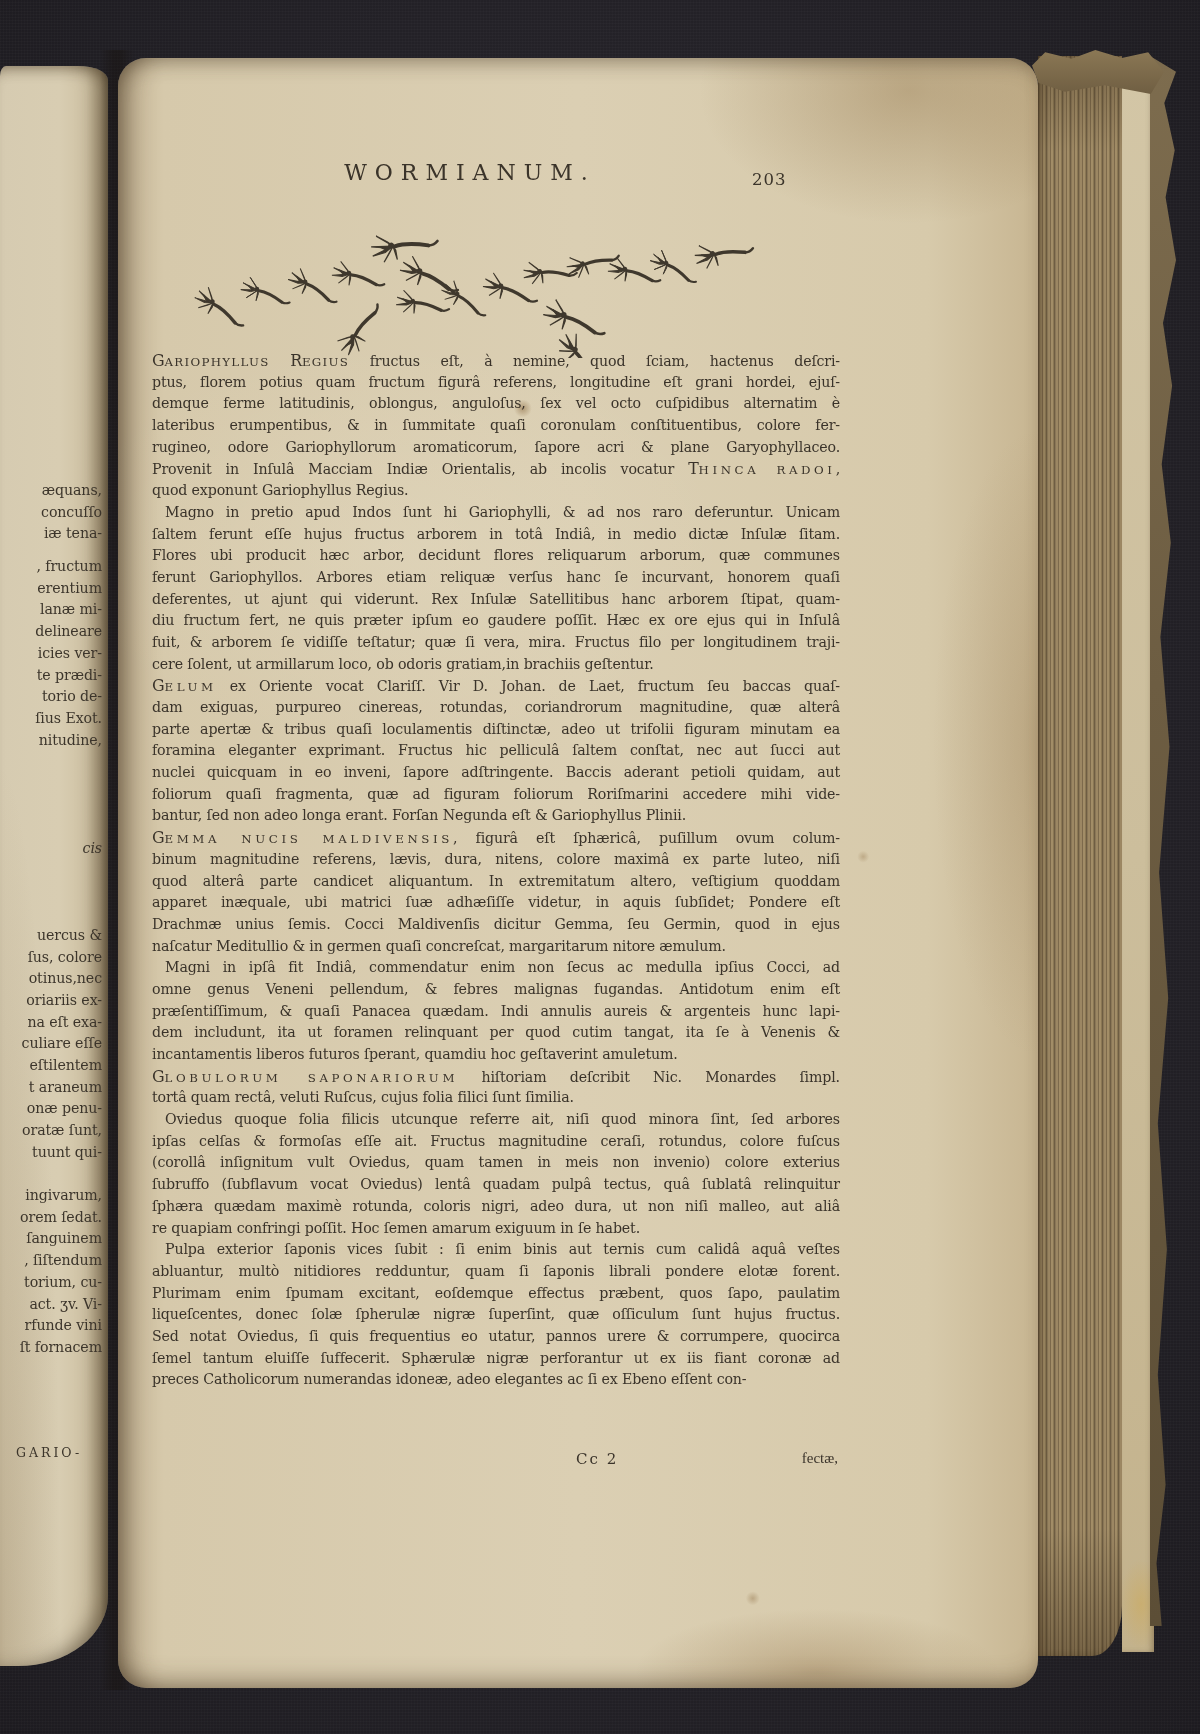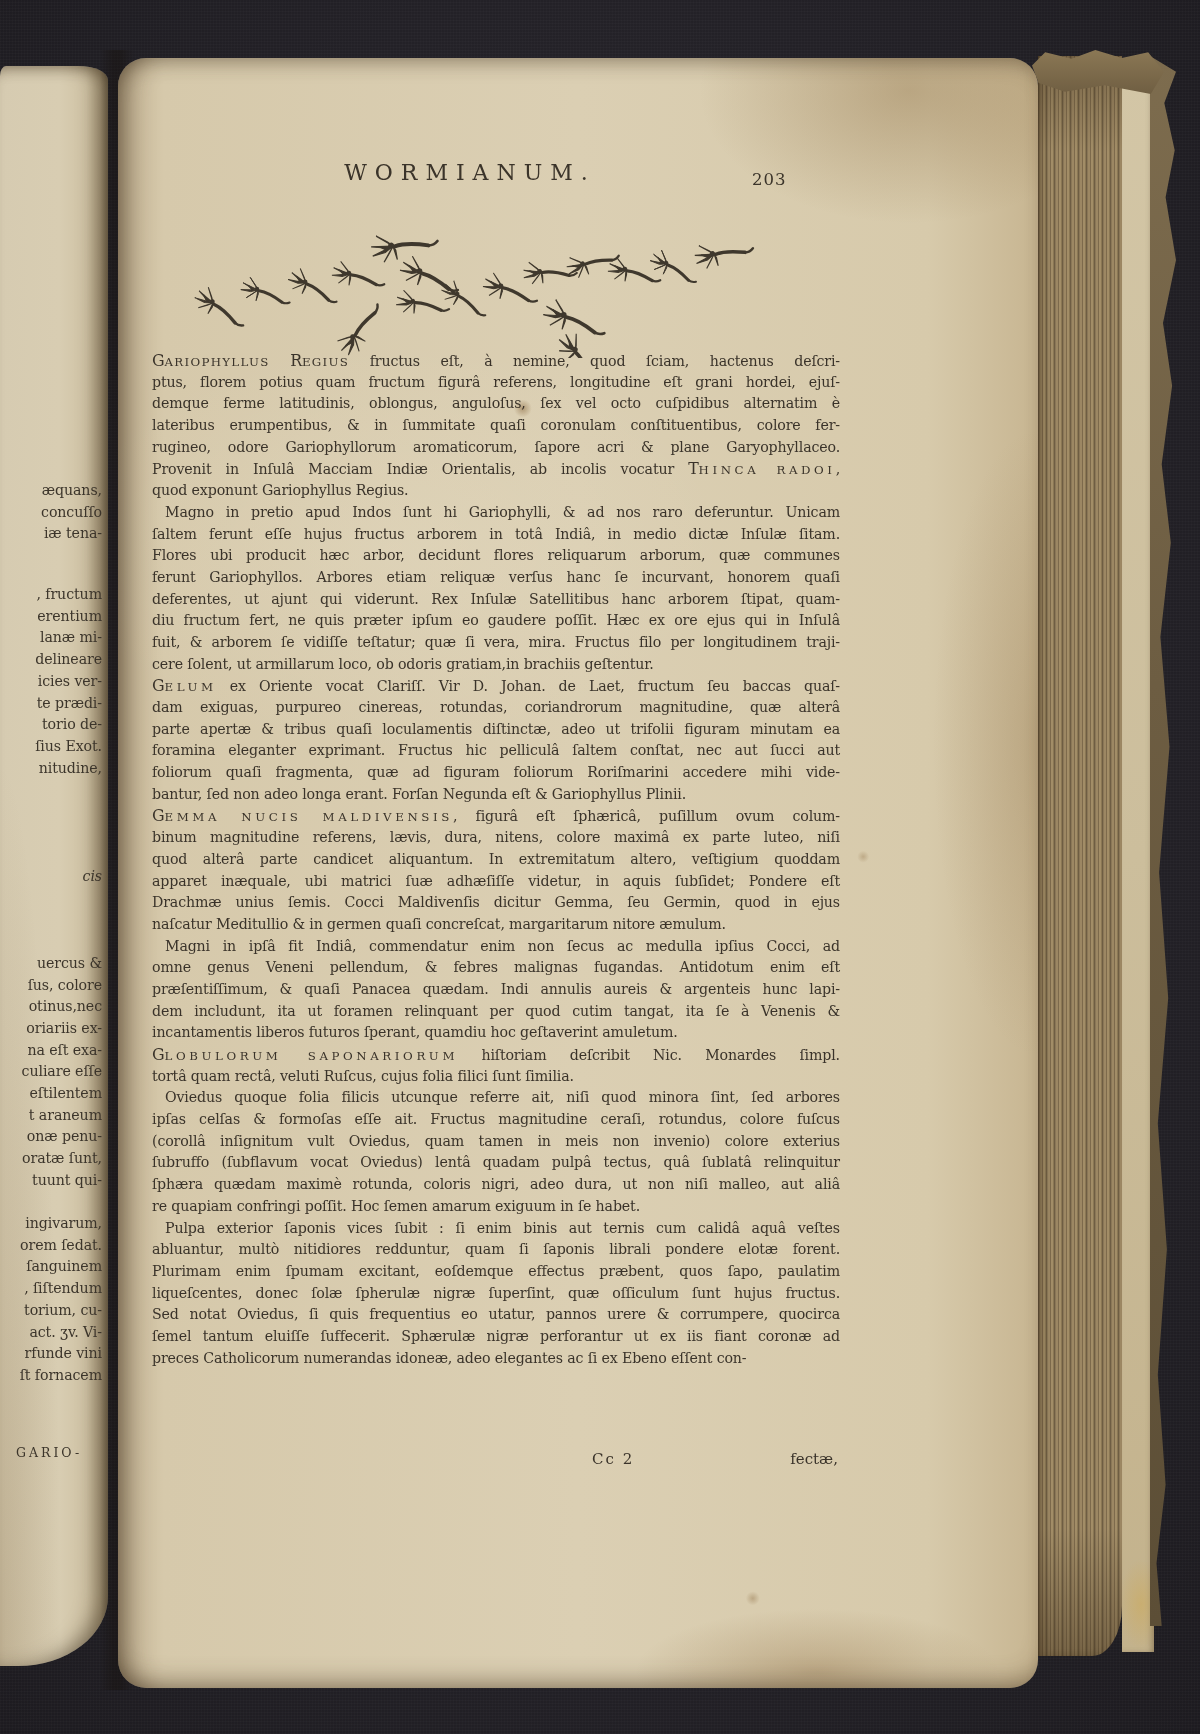--- a/index.html
+++ b/index.html
@@ -86,22 +86,22 @@
     color:#3a332a;
   }
   .line{height:21.7px;text-align:justify;text-align-last:justify;white-space:normal;overflow:visible;}
   .line.last{text-align-last:left;}
   .line.ind{text-indent:13px;}
   .cap{font-size:15.8px;}
   .sc{font-size:11.8px;letter-spacing:1.3px;}
   .scw{font-size:11.8px;letter-spacing:3.6px;}
 
   .sigline{position:absolute;left:34px;top:1392px;width:688px;height:22px;font-size:15px;}
-  .sig{position:absolute;left:440px;letter-spacing:2px;}
-  .catch{position:absolute;right:2px;}
+  .sig{position:absolute;left:424px;letter-spacing:2px;}
+  .catch{position:absolute;right:2px;font-family:Liberation Serif, serif;}
 
   
   .edge-stripes{
     position:absolute;left:1038px;top:56px;width:84px;height:1600px;
     background:
       linear-gradient(180deg, rgba(60,45,25,.35) 0%, transparent 6%, transparent 92%, rgba(60,45,25,.4) 100%),
       repeating-linear-gradient(90deg,
         #6e5d43 0 1px, #8a7757 1px 2px, #9c8763 2px 4px,
         #7d6a4c 4px 5px, #a28d67 5px 7px, #8a7754 7px 8px);
     border-bottom-right-radius:30px 50px;
@@ -128,21 +128,21 @@
 </head>
 <body>
 
 <div class="scene">
 
   <div class="facing">
     <div class="frag-col" id="margin-fragments">
         <div class="frag">æquans,</div>
         <div class="frag">concuſſo</div>
         <div class="frag">iæ tena-</div>
-        <div class="frag" style="margin-top: 39px;">, fructum</div>
+        <div class="frag" style="margin-top: 11px;">, fructum</div>
         <div class="frag">erentium</div>
         <div class="frag">lanæ mi-</div>
         <div class="frag">delineare</div>
         <div class="frag">icies ver-</div>
         <div class="frag">te prædi-</div>
         <div class="frag">torio de-</div>
         <div class="frag">ſius Exot.</div>
         <div class="frag">nitudine,</div>
         <div class="frag it" style="margin-top: 86.8px;">cis</div>
         <div class="frag" style="margin-top: 65.1px;">uercus &amp;</div>
@@ -222,20 +222,21 @@
         <div class="line"><span>Flores ubi producit hæc arbor, decidunt flores reliquarum arborum, quæ communes</span></div>
         <div class="line"><span>ferunt Gariophyllos. Arbores etiam reliquæ verſus hanc ſe incurvant, honorem quaſi</span></div>
         <div class="line"><span>deferentes, ut ajunt qui viderunt. Rex Inſulæ Satellitibus hanc arborem ſtipat, quam-</span></div>
         <div class="line"><span>diu fructum fert, ne quis præter ipſum eo gaudere poſſit. Hæc ex ore ejus qui in Inſulâ</span></div>
         <div class="line"><span>fuit, &amp; arborem ſe vidiſſe teſtatur; quæ ſi vera, mira. Fructus filo per longitudinem traji-</span></div>
         <div class="line last"><span>cere ſolent, ut armillarum loco, ob odoris gratiam,in brachiis geſtentur.</span></div>
         <div class="line"><span class="cap">G</span><span class="scw">ELUM</span><span> ex Oriente vocat Clariſſ. Vir D. Johan. de Laet, fructum ſeu baccas quaſ-</span></div>
         <div class="line"><span>dam exiguas, purpureo cinereas, rotundas, coriandrorum magnitudine, quæ alterâ</span></div>
         <div class="line"><span>parte apertæ &amp; tribus quaſi loculamentis diſtinctæ, adeo ut trifolii figuram minutam ea</span></div>
         <div class="line"><span>foramina eleganter exprimant. Fructus hic pelliculâ ſaltem conſtat, nec aut ſucci aut</span></div>
+        <div class="line"><span>nuclei quicquam in eo inveni, ſapore adſtringente. Baccis aderant petioli quidam, aut</span></div>
         <div class="line"><span>foliorum quaſi fragmenta, quæ ad figuram foliorum Roriſmarini accedere mihi vide-</span></div>
         <div class="line last"><span>bantur, ſed non adeo longa erant. Forſan Negunda eſt &amp; Gariophyllus Plinii.</span></div>
         <div class="line"><span class="cap">G</span><span class="scw">EMMA NUCIS MALDIVENSIS</span><span>, figurâ eſt ſphæricâ, puſillum ovum colum-</span></div>
         <div class="line"><span>binum magnitudine referens, lævis, dura, nitens, colore maximâ ex parte luteo, niſi</span></div>
         <div class="line"><span>quod alterâ parte candicet aliquantum. In extremitatum altero, veſtigium quoddam</span></div>
         <div class="line"><span>apparet inæquale, ubi matrici ſuæ adhæſiſſe videtur, in aquis ſubſidet; Pondere eſt</span></div>
         <div class="line"><span>Drachmæ unius ſemis. Cocci Maldivenſis dicitur Gemma, ſeu Germin, quod in ejus</span></div>
         <div class="line last"><span>naſcatur Meditullio &amp; in germen quaſi concreſcat, margaritarum nitore æmulum.</span></div>
         <div class="line ind"><span>Magni in ipſâ fit Indiâ, commendatur enim non ſecus ac medulla ipſius Cocci, ad</span></div>
         <div class="line"><span>omne genus Veneni pellendum, &amp; febres malignas fugandas. Antidotum enim eſt</span></div>

